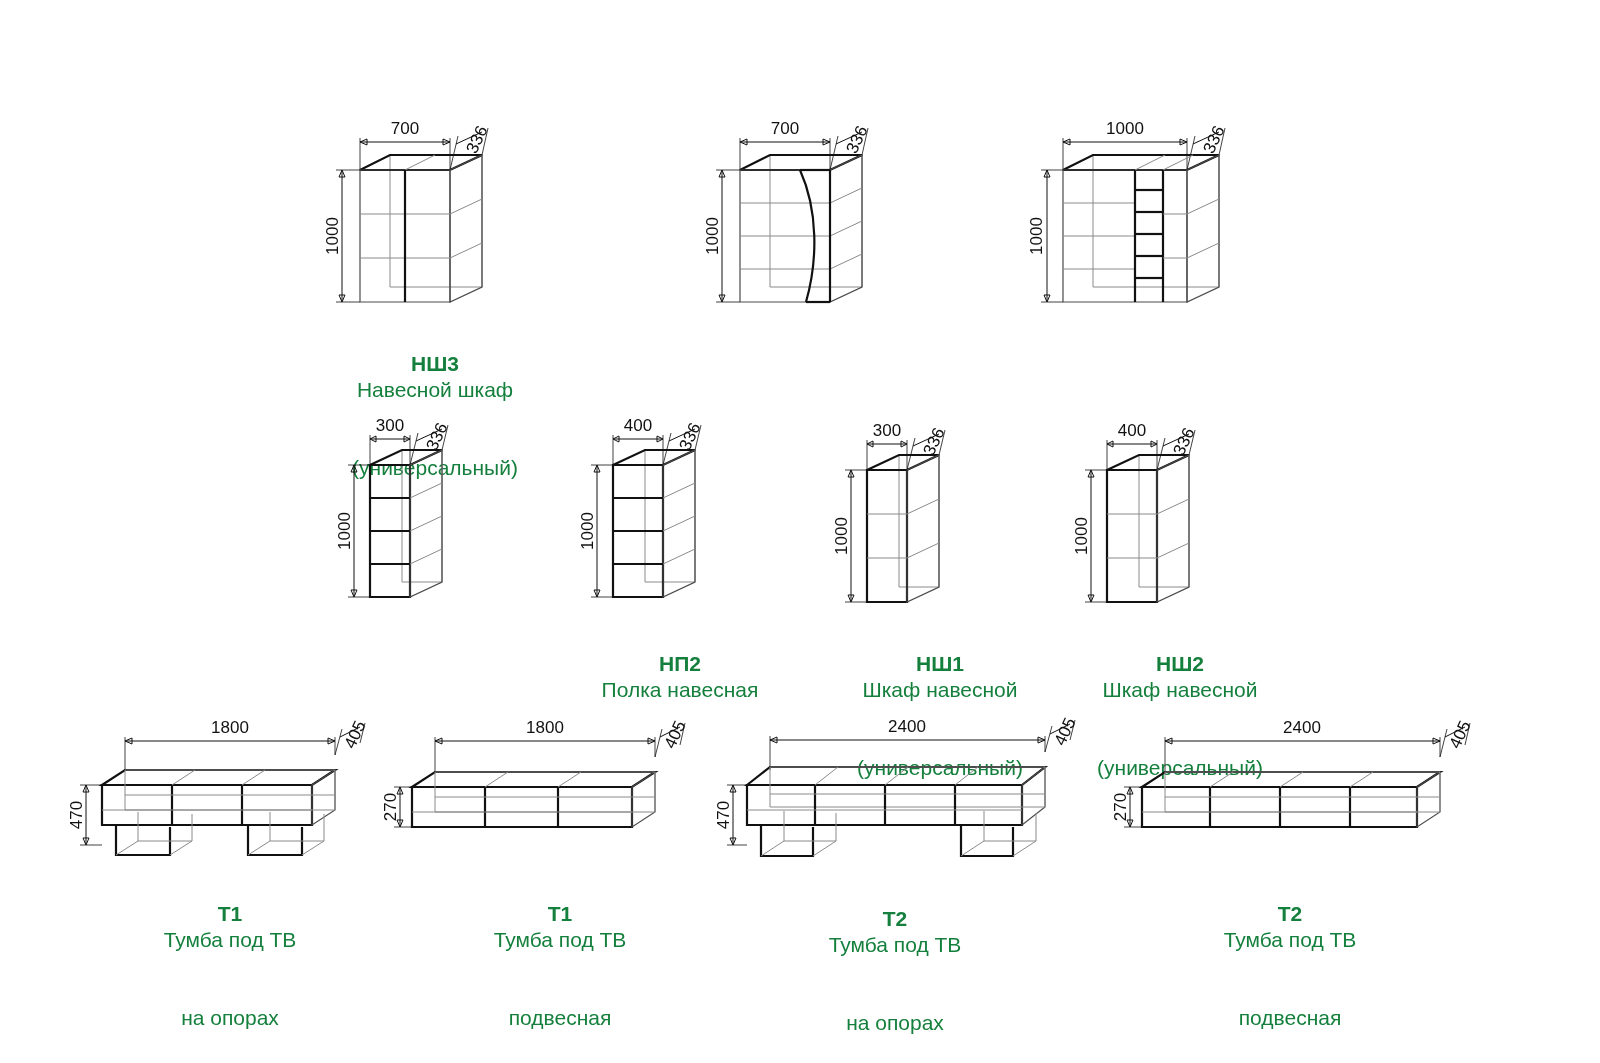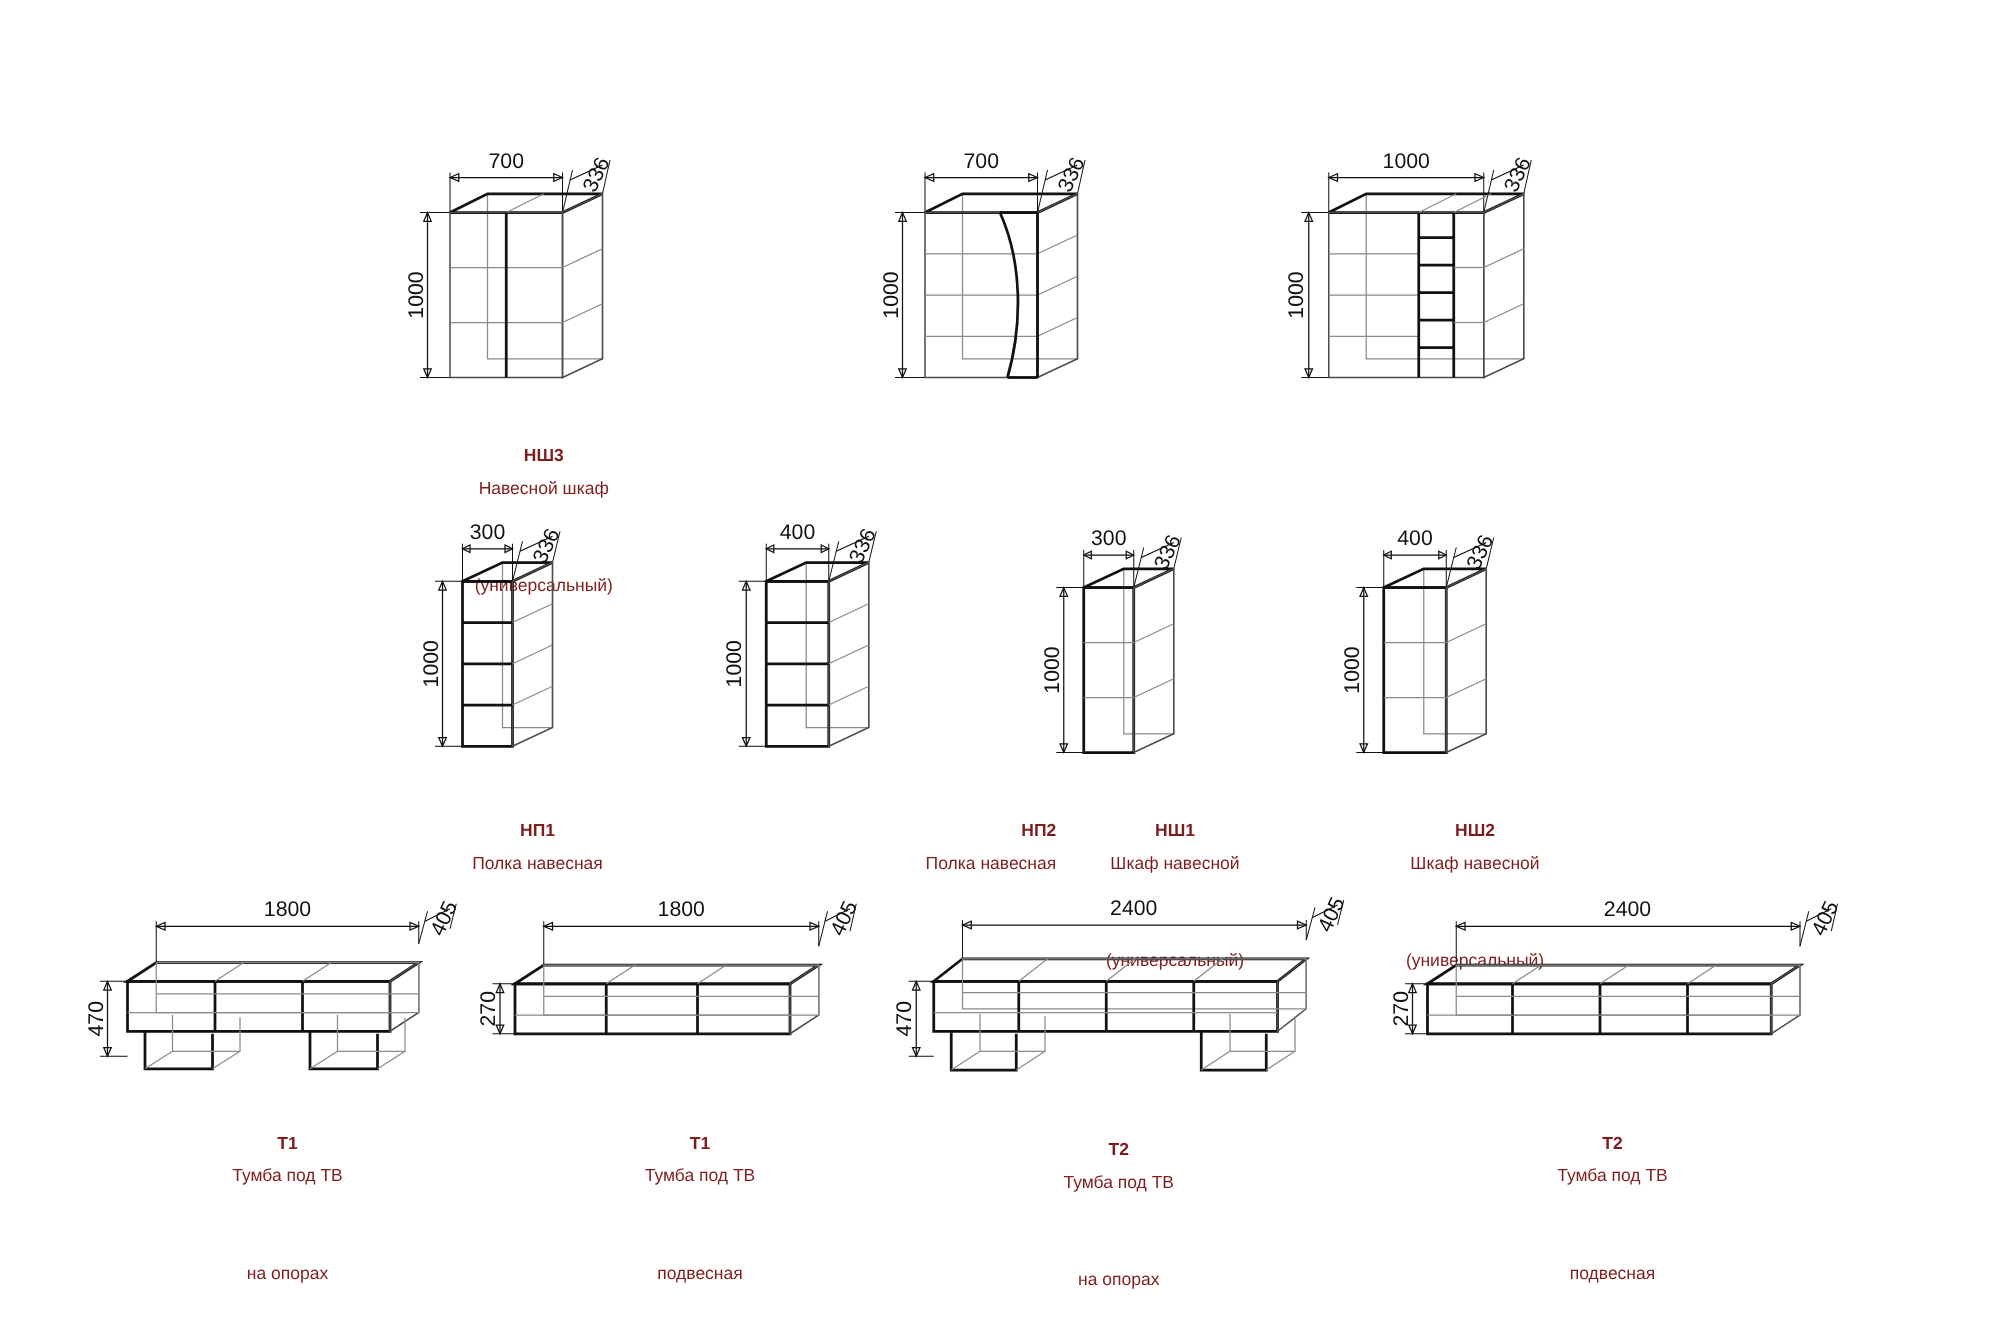--- a/index.html
+++ b/index.html
@@ -21,23 +21,23 @@
   }
   .item {
     position: absolute;
   }
   .drawing {
     position: relative;
   }
   .caption {
     position: absolute;
     text-align: center;
-    font-size: 14px;
+    font-size: 21px;
     line-height: 26px;
-    color: #7f1d1d;
+    color: #15803d;
     white-space: pre-line;
     font-family: "Liberation Sans", sans-serif;
   }
   .caption .code {
     font-weight: bold;
   }
   .caption .name {
     font-weight: normal;
   }
   svg {
@@ -258,24 +258,20 @@
           <path class="med" d="M70,50 L102,35 L102,167 L70,182 Z"></path>
           <line class="bold" x1="30" y1="83" x2="70" y2="83"></line>
           <line class="thin" x1="70" y1="83" x2="102" y2="68"></line>
           <line class="bold" x1="30" y1="116" x2="70" y2="116"></line>
           <line class="thin" x1="70" y1="116" x2="102" y2="101"></line>
           <line class="bold" x1="30" y1="149" x2="70" y2="149"></line>
           <line class="thin" x1="70" y1="149" x2="102" y2="134"></line>
         </g>
       </svg>
     </div>
-    <div class="caption" style="left:-75px; top:210px; width:330px;">
-      <span class="code">НП1</span>
-      <span class="name">Полка навесная</span>
-    </div>
   </div>
 
   <div class="item" style="left:585px; top:415px;">
     <div class="drawing">
       <svg width="180" height="200" viewBox="0 0 180 200">
         <line class="ext" x1="28" y1="50" x2="28" y2="20"></line>
         <line class="ext" x1="78" y1="50" x2="78" y2="20"></line>
         <line class="dimline" x1="28" y1="24" x2="78" y2="24"></line>
         <path class="dimline" d="M28,24 l6,-3 l0,6 z" fill="#111"></path>
         <path class="dimline" d="M78,24 l-6,-3 l0,6 z" fill="#111"></path>
@@ -300,21 +296,21 @@
           <path class="med" d="M78,50 L110,35 L110,167 L78,182 Z"></path>
           <line class="bold" x1="28" y1="83" x2="78" y2="83"></line>
           <line class="thin" x1="78" y1="83" x2="110" y2="68"></line>
           <line class="bold" x1="28" y1="116" x2="78" y2="116"></line>
           <line class="thin" x1="78" y1="116" x2="110" y2="101"></line>
           <line class="bold" x1="28" y1="149" x2="78" y2="149"></line>
           <line class="thin" x1="78" y1="149" x2="110" y2="134"></line>
         </g>
       </svg>
     </div>
-    <div class="caption" style="left:-70px; top:210px; width:330px;text-align:right;">
+    <div class="caption" style="left:-70px; top:210px; width:330px;">
       <span class="code">НП2</span>
       <span class="name">Полка навесная</span>
     </div>
   </div>
 
   <div class="item" style="left:845px; top:415px;">
     <div class="drawing">
       <svg width="180" height="200" viewBox="0 0 180 200">
         <line class="ext" x1="22" y1="55" x2="22" y2="25"></line>
         <line class="ext" x1="62" y1="55" x2="62" y2="25"></line>

